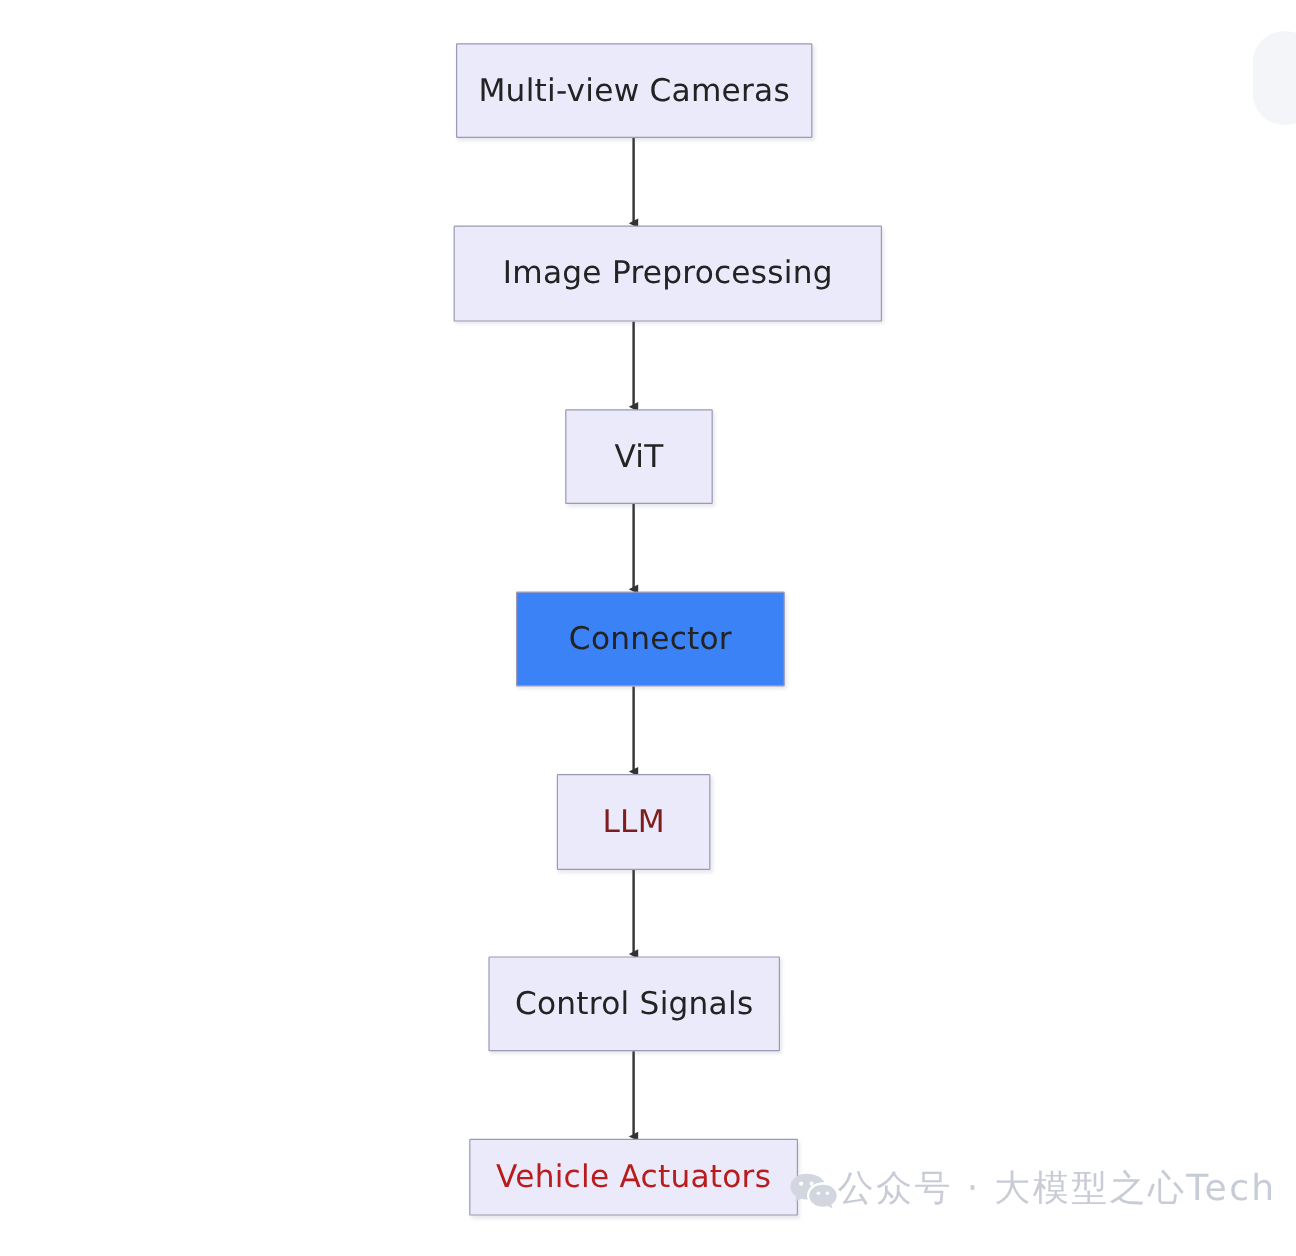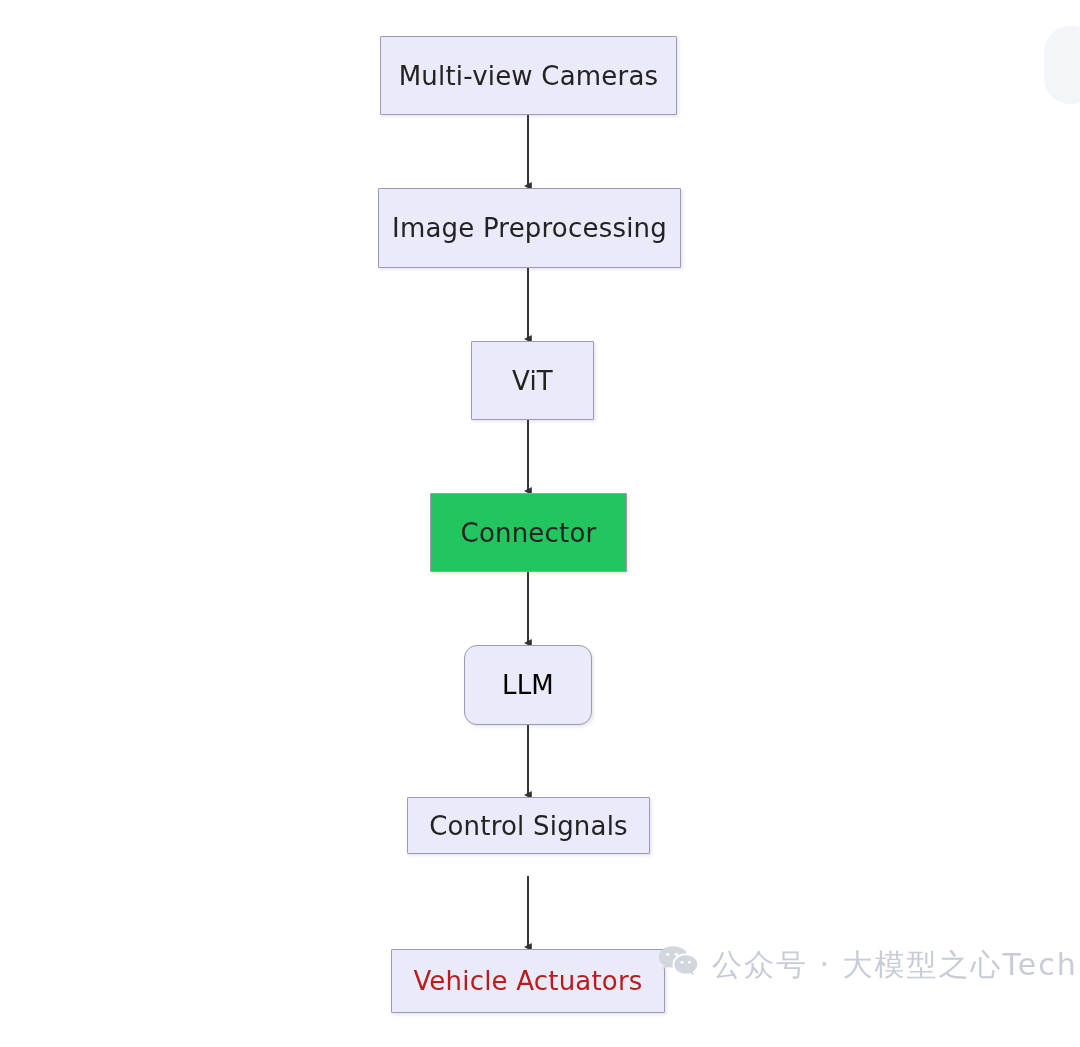--- a/index.html
+++ b/index.html
@@ -58,25 +58,24 @@
     position: absolute;
     inset: 0;
     z-index: 2;
     pointer-events: none;
   }
 
   
   .watermark {
     position: absolute;
     left: 658px;
-    top: 932px;
+    top: 976px;
     height: 48px;
     display: flex;
-    align-items: flex-end;
-    gap: 14px;
+    align-items: flex-start;
     z-index: 6;
     pointer-events: none;
   }
   .wm-logo { width: 40px; height: 36px; display: block; }
   .wm-text {
     font-size: 30px;
     color: #c8ccd6;
     letter-spacing: 2px;
     line-height: 1;
     white-space: nowrap;
@@ -103,33 +102,33 @@
         <line x1="528" y1="572" x2="528" y2="643" stroke="#333333" marker-end="url(#arrowhead)"></line>
         <line x1="528" y1="725" x2="528" y2="795" stroke="#333333" marker-end="url(#arrowhead)"></line>
         <line x1="528" y1="876" x2="528" y2="947" stroke="#333333" marker-end="url(#arrowhead)"></line>
       </g>
   </svg>
 
   <div id="node-layer">
       <div class="node" style="left: 380px; top: 36px; width: 297px; height: 79px; background: rgb(234, 234, 250); border-color: rgb(154, 154, 180); color: rgb(35, 35, 35);">
         <span>Multi-view Cameras</span>
       </div>
-      <div class="node" style="left: 378px; top: 188px; width: 303px; height: 80px; background: rgb(234, 234, 250); border-color: rgb(154, 154, 180); color: rgb(35, 35, 35);">
+      <div class="node" style="left: 378px; top: 188px; width: 357px; height: 80px; background: rgb(234, 234, 250); border-color: rgb(154, 154, 180); color: rgb(35, 35, 35);">
         <span>Image Preprocessing</span>
       </div>
       <div class="node" style="left: 471px; top: 341px; width: 123px; height: 79px; background: rgb(234, 234, 250); border-color: rgb(154, 154, 180); color: rgb(35, 35, 35);">
         <span>ViT</span>
       </div>
-      <div class="node" style="left: 430px; top: 493px; width: 197px; height: 79px; background: #22c55e; border-color: rgb(154, 154, 180); color: rgb(35, 35, 35);">
+      <div class="node" style="left: 430px; top: 493px; width: 224px; height: 79px; background: #3b82f6; border-color: rgb(154, 154, 180); color: rgb(35, 35, 35);">
         <span>Connector</span>
       </div>
-      <div class="node" style="left: 464px; top: 645px; width: 128px; height: 80px; background: rgb(234, 234, 250); border-color: rgb(154, 154, 180); color: #000000; border-radius: 13px;">
+      <div class="node" style="left: 464px; top: 645px; width: 128px; height: 80px; background: rgb(234, 234, 250); border-color: rgb(154, 154, 180); color: #7f1d1d;">
         <span>LLM</span>
       </div>
-      <div class="node" style="left: 407px; top: 797px; width: 243px; height: 57px; background: rgb(234, 234, 250); border-color: rgb(154, 154, 180); color: rgb(35, 35, 35);">
+      <div class="node" style="left: 407px; top: 797px; width: 243px; height: 79px; background: rgb(234, 234, 250); border-color: rgb(154, 154, 180); color: rgb(35, 35, 35);">
         <span>Control Signals</span>
       </div>
       <div class="node" style="left: 391px; top: 949px; width: 274px; height: 64px; background: rgb(234, 234, 250); border-color: rgb(154, 154, 180); color: #b91c1c;">
         <span>Vehicle Actuators</span>
       </div>
     </div>
 
   <div class="watermark">
     <svg class="wm-logo" viewBox="0 0 44 38">
       <g fill="#d2d6de">

